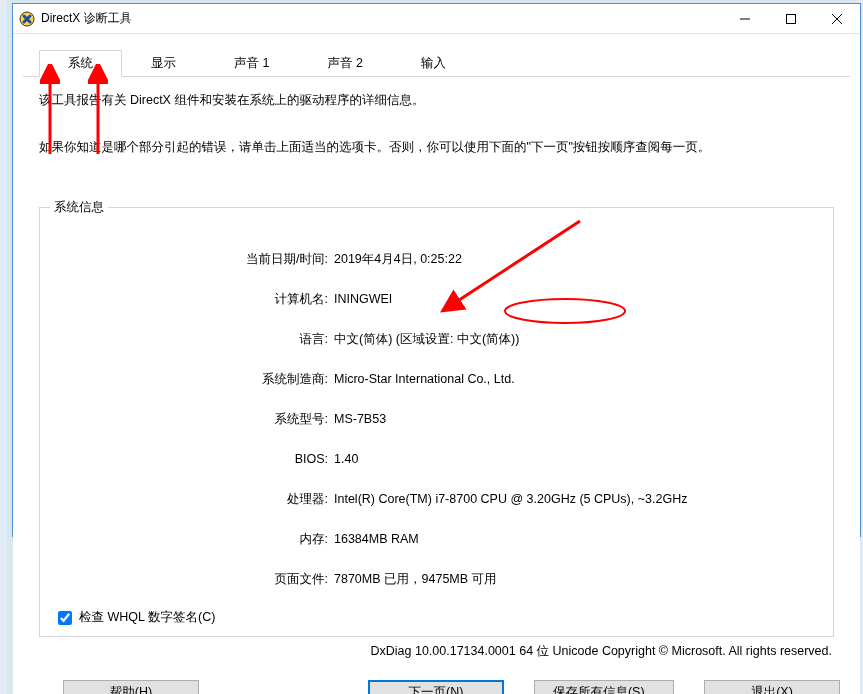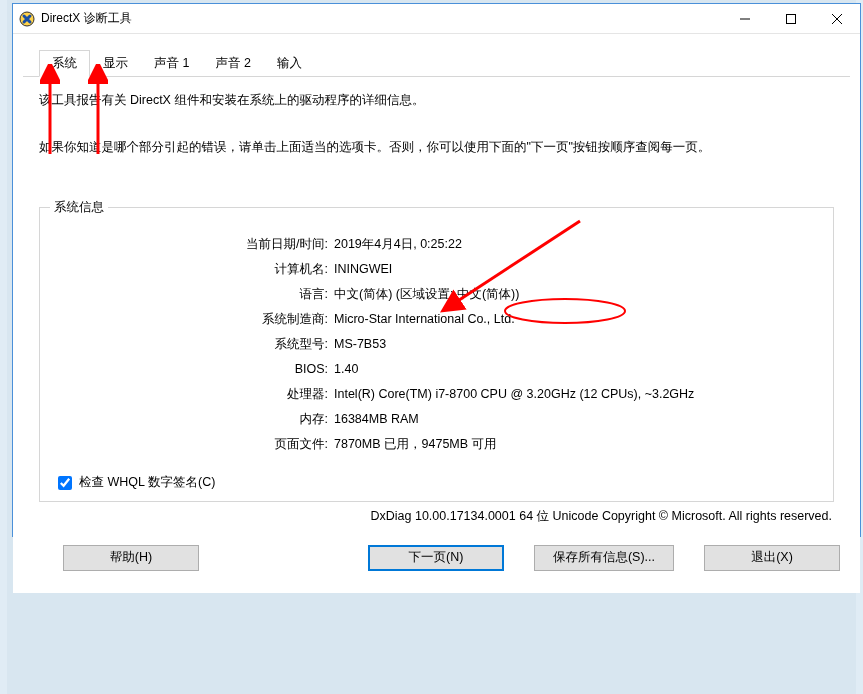--- a/index.html
+++ b/index.html
@@ -15,31 +15,31 @@
   .titlebar {
     height: 30px; background:#fff; display:flex; align-items:center; padding-left:6px; border-bottom:1px solid #e5e5e5;
   }
   .titlebar .icon-wrap { width:16px; height:16px; margin-right:6px; position:relative; }
   .titlebar .title-text { font-size:12px; color:#000; }
   .winbtns { margin-left:auto; display:flex; }
   .winbtn { width:46px; height:30px; display:flex; align-items:center; justify-content:center; color:#000; }
 
   .client { flex:1; padding:18px 10px 10px 10px; display:flex; flex-direction:column; background:#fff; }
   .tabs-bar { display:flex; align-items:flex-end; height:25px; padding-left:16px; border-bottom:1px solid #d6d6d6; }
-  .tab { padding:4px 12px; font-size:12.5px; color:#000; border:1px solid transparent; border-bottom:none; cursor:pointer; position:relative; }
+  .tab { padding:4px 28px; font-size:12.5px; color:#000; border:1px solid transparent; border-bottom:none; cursor:pointer; position:relative; }
   .tab.active { border:1px solid #d6d6d6; border-bottom:1px solid #fff; background:#fff; margin-bottom:-1px; }
 
   .tab-content { flex:1; padding:14px 14px 8px 14px; display:flex; flex-direction:column; font-size:12.5px; color:#000; }
   .intro { margin:0 0 30px 2px; line-height:1.5; }
   .intro p { margin:0 0 28px 0; }
 
   .groupbox { border:1px solid #d6d6d6; margin:0 2px 0 2px; position:relative; padding:22px 14px 8px 14px; }
   .groupbox .legend-text { position:absolute; top:-9px; left:10px; background:#fff; padding:0 4px; font-size:12.5px; }
   .info-table { width:100%; }
-  .info-row { display:flex; margin:3px 0; line-height:22px; }
+  .info-row { display:flex; margin:18px 0; line-height:22px; }
   .info-label { width:280px; text-align:right; padding-right:6px; white-space:nowrap; }
   .info-value { flex:1; text-align:left; }
   .checkbox-row { margin-top:18px; display:flex; align-items:center; gap:4px; }
   .checkbox-row input { width:14px; height:14px; }
 
   .copyright { margin-top:auto; text-align:right; padding:6px 4px 0 0; font-size:12.5px; }
 
   .button-row { display:flex; gap:0; padding:12px 10px 12px 10px; align-items:center; }
   .button-row .spacer { flex:1; }
   .btn { min-width:136px; height:26px; background:#e1e1e1; border:1px solid #adadad; font-size:12.5px; display:flex; align-items:center; justify-content:center; padding:0 18px; cursor:pointer; }
@@ -125,21 +125,21 @@
             <div class="info-row">
               <div class="info-label">系统型号:</div>
               <div class="info-value">MS-7B53</div>
             </div>
             <div class="info-row">
               <div class="info-label">BIOS:</div>
               <div class="info-value">1.40</div>
             </div>
             <div class="info-row">
               <div class="info-label">处理器:</div>
-              <div class="info-value">Intel(R) Core(TM) i7-8700 CPU @ 3.20GHz (12 CPUs), ~3.2GHz</div>
+              <div class="info-value">Intel(R) Core(TM) i7-8700 CPU @ 3.20GHz (5 CPUs), ~3.2GHz</div>
             </div>
             <div class="info-row">
               <div class="info-label">内存:</div>
               <div class="info-value">16384MB RAM</div>
             </div>
             <div class="info-row">
               <div class="info-label">页面文件:</div>
               <div class="info-value">7870MB 已用，9475MB 可用</div>
             </div>
           </div>

